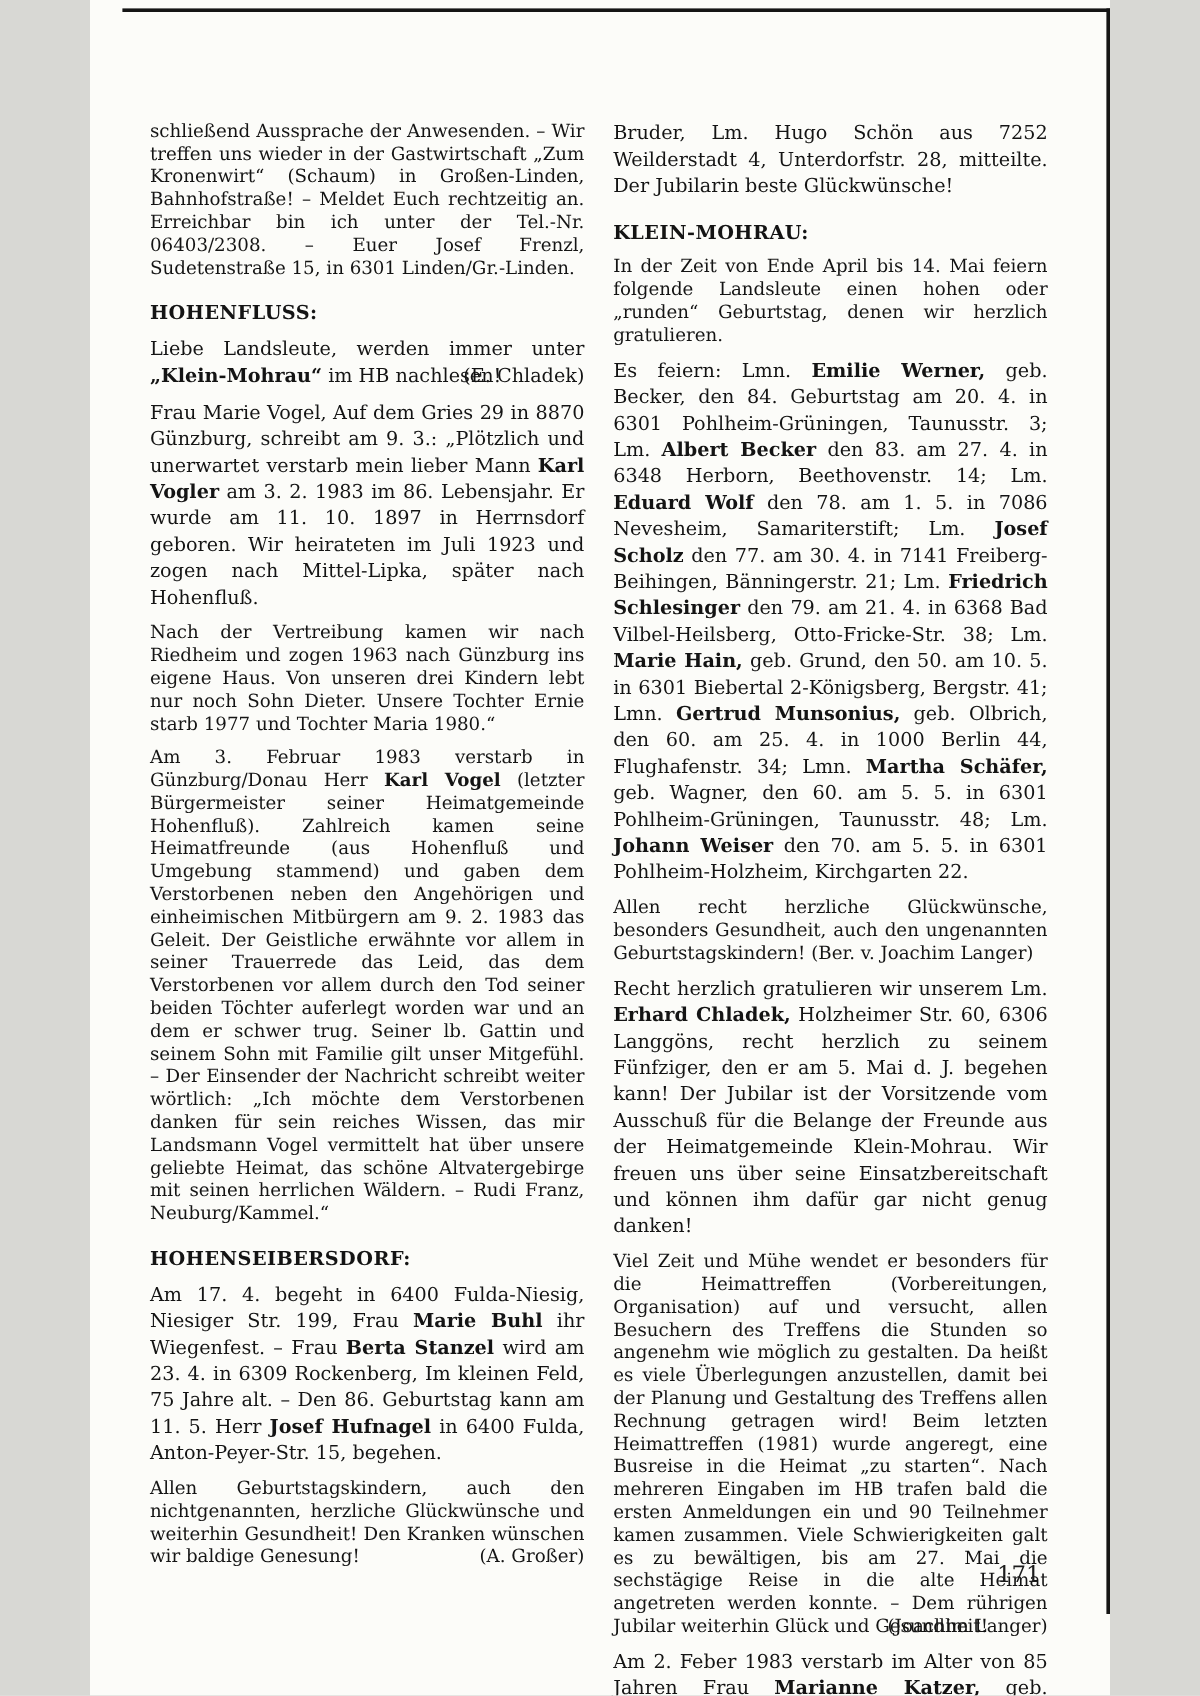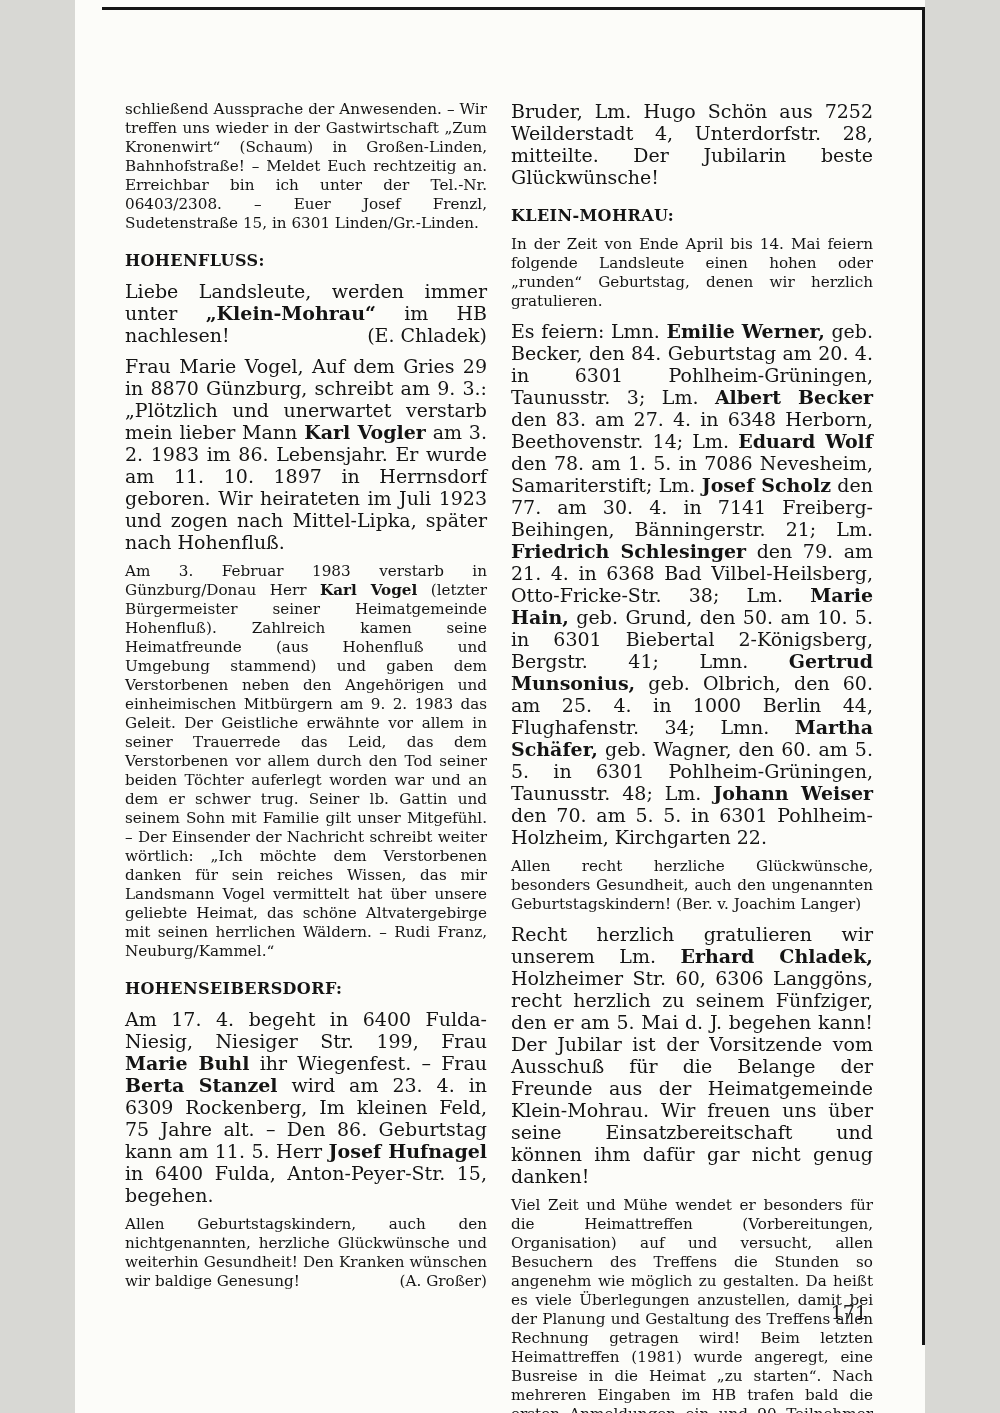--- a/index.html
+++ b/index.html
@@ -44,21 +44,21 @@
   .col {
     flex: 1 1 0;
     min-width: 0;
   }
   .para {
     position: relative;
     margin: 0 0 9px 0;
     text-align: justify;
   }
   .para.large {
-    font-size: 19px;
+    font-size: 16px;
     line-height: 22px;
   }
   .para.small {
     font-size: 15.2px;
     line-height: 19px;
   }
   .heading {
     font-size: 16px;
     font-weight: bold;
     letter-spacing: 0.4px;
@@ -85,20 +85,21 @@
 <div class="page">
   <div class="scan-line-top"></div>
   <div class="scan-line-right"></div>
 
   <div class="columns">
     <div class="col" id="col-left">
         <p class="para small"><span class="">schließend Aussprache der Anwesenden. – Wir treffen uns wieder in der Gastwirtschaft „Zum Kronenwirt“ (Schaum) in Großen-Linden, Bahnhofstraße! – Meldet Euch rechtzeitig an. Erreichbar bin ich unter der Tel.-Nr. 06403/2308. – Euer Josef Frenzl, Sudetenstraße 15, in 6301 Linden/Gr.-Linden.</span></p>
         <h2 class="heading">HOHENFLUSS:</h2>
         <p class="para large"><span class="">Liebe Landsleute, werden immer unter </span><span class="bold">„Klein-Mohrau“</span><span class=""> im HB nachlesen!</span><span class="attribution">(E. Chladek)</span></p>
         <p class="para large"><span class="">Frau Marie Vogel, Auf dem Gries 29 in 8870 Günzburg, schreibt am 9. 3.: „Plötzlich und unerwartet verstarb mein lieber Mann </span><span class="bold">Karl Vogler</span><span class=""> am 3. 2. 1983 im 86. Lebensjahr. Er wurde am 11. 10. 1897 in Herrnsdorf geboren. Wir heirateten im Juli 1923 und zogen nach Mittel-Lipka, später nach Hohenfluß.</span></p>
+        <p class="para small"><span class="">Nach der Vertreibung kamen wir nach Riedheim und zogen 1963 nach Günzburg ins eigene Haus. Von unseren drei Kindern lebt nur noch Sohn Dieter. Unsere Tochter Ernie starb 1977 und Tochter Maria 1980.“</span></p>
         <p class="para small"><span class="">Am 3. Februar 1983 verstarb in Günzburg/Donau Herr </span><span class="bold">Karl Vogel</span><span class=""> (letzter Bürgermeister seiner Heimatgemeinde Hohenfluß). Zahlreich kamen seine Heimatfreunde (aus Hohenfluß und Umgebung stammend) und gaben dem Verstorbenen neben den Angehörigen und einheimischen Mitbürgern am 9. 2. 1983 das Geleit. Der Geistliche erwähnte vor allem in seiner Trauerrede das Leid, das dem Verstorbenen vor allem durch den Tod seiner beiden Töchter auferlegt worden war und an dem er schwer trug. Seiner lb. Gattin und seinem Sohn mit Familie gilt unser Mitgefühl. – Der Einsender der Nachricht schreibt weiter wörtlich: „Ich möchte dem Verstorbenen danken für sein reiches Wissen, das mir Landsmann Vogel vermittelt hat über unsere geliebte Heimat, das schöne Altvatergebirge mit seinen herrlichen Wäldern. – Rudi Franz, Neuburg/Kammel.“</span></p>
         <h2 class="heading">HOHENSEIBERSDORF:</h2>
         <p class="para large"><span class="">Am 17. 4. begeht in 6400 Fulda-Niesig, Niesiger Str. 199, Frau </span><span class="bold">Marie Buhl</span><span class=""> ihr Wiegenfest. – Frau </span><span class="bold">Berta Stanzel</span><span class=""> wird am 23. 4. in 6309 Rockenberg, Im kleinen Feld, 75 Jahre alt. – Den 86. Geburtstag kann am 11. 5. Herr </span><span class="bold">Josef Hufnagel</span><span class=""> in 6400 Fulda, Anton-Peyer-Str. 15, begehen.</span></p>
         <p class="para small"><span class="">Allen Geburtstagskindern, auch den nichtgenannten, herzliche Glückwünsche und weiterhin Gesundheit! Den Kranken wünschen wir baldige Genesung!</span><span class="attribution">(A. Großer)</span></p>
       </div>
     <div class="col" id="col-right">
         <p class="para large"><span class="">Bruder, Lm. Hugo Schön aus 7252 Weilderstadt 4, Unterdorfstr. 28, mitteilte. Der Jubilarin beste Glückwünsche!</span></p>
         <h2 class="heading">KLEIN-MOHRAU:</h2>
         <p class="para small"><span class="">In der Zeit von Ende April bis 14. Mai feiern folgende Landsleute einen hohen oder „runden“ Geburtstag, denen wir herzlich gratulieren.</span></p>
         <p class="para large"><span class="">Es feiern: Lmn. </span><span class="bold">Emilie Werner,</span><span class=""> geb. Becker, den 84. Geburtstag am 20. 4. in 6301 Pohlheim-Grüningen, Taunusstr. 3; Lm. </span><span class="bold">Albert Becker</span><span class=""> den 83. am 27. 4. in 6348 Herborn, Beethovenstr. 14; Lm. </span><span class="bold">Eduard Wolf</span><span class=""> den 78. am 1. 5. in 7086 Nevesheim, Samariterstift; Lm. </span><span class="bold">Josef Scholz</span><span class=""> den 77. am 30. 4. in 7141 Freiberg-Beihingen, Bänningerstr. 21; Lm. </span><span class="bold">Friedrich Schlesinger</span><span class=""> den 79. am 21. 4. in 6368 Bad Vilbel-Heilsberg, Otto-Fricke-Str. 38; Lm. </span><span class="bold">Marie Hain,</span><span class=""> geb. Grund, den 50. am 10. 5. in 6301 Biebertal 2-Königsberg, Bergstr. 41; Lmn. </span><span class="bold">Gertrud Munsonius,</span><span class=""> geb. Olbrich, den 60. am 25. 4. in 1000 Berlin 44, Flughafenstr. 34; Lmn. </span><span class="bold">Martha Schäfer,</span><span class=""> geb. Wagner, den 60. am 5. 5. in 6301 Pohlheim-Grüningen, Taunusstr. 48; Lm. </span><span class="bold">Johann Weiser</span><span class=""> den 70. am 5. 5. in 6301 Pohlheim-Holzheim, Kirchgarten 22.</span></p>

